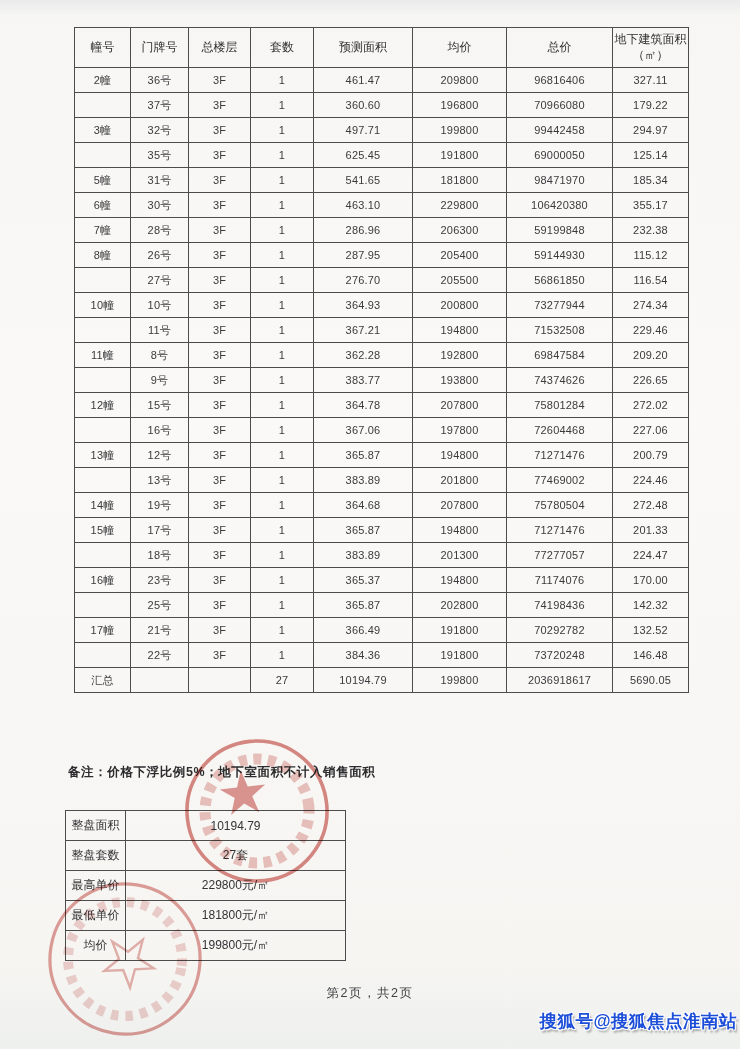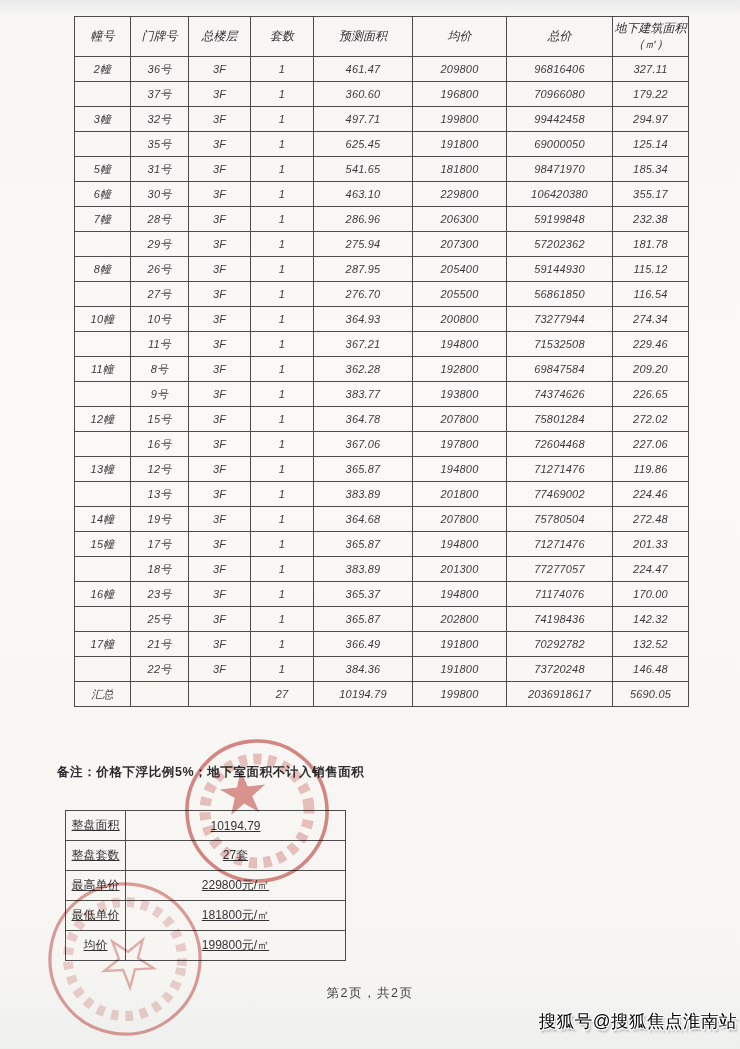--- a/index.html
+++ b/index.html
@@ -6,47 +6,47 @@
   body{
     width:740px;height:1049px;position:relative;overflow:hidden;
     font-family:"Liberation Sans","DejaVu Sans",sans-serif;
     color:#38383a;
     background:linear-gradient(180deg,#e9ebea 0px,#f7f6f4 16px,#faf9f7 40%,#f6f5f2 92%,#eef0ee 100%);
   }
   .page{position:absolute;inset:0;}
 
   table{border-collapse:collapse;table-layout:fixed;}
 
-  .main-table{position:absolute;left:74px;top:16px;width:614px;font-style:italic;}
+  .main-table{position:absolute;left:74px;top:27px;width:614px;}
   .main-table th,.main-table td{
     border:1px solid #4c4c4c;text-align:center;vertical-align:middle;
     padding:0;overflow:hidden;
   }
   .main-table th{height:39px;font-size:12px;font-weight:500;line-height:1.3;color:#303032;}
   .main-table td{height:24px;font-size:11px;letter-spacing:.2px;color:#3a3a3c;}
 
   .note{
-    position:absolute;left:57px;top:764px;
+    position:absolute;left:68px;top:764px;
     font-size:12.5px;font-weight:600;color:#2c2c2e;letter-spacing:.6px;
   }
 
   .summary-table{position:absolute;left:65px;top:810px;width:280px;}
   .summary-table td{
     border:1px solid #4c4c4c;height:27px;font-size:12px;
-    text-align:center;vertical-align:middle;color:#333335;text-decoration:underline;
+    text-align:center;vertical-align:middle;color:#333335;
   }
 
   .footer{
     position:absolute;left:0;top:985px;width:100%;text-align:center;
     font-size:12.5px;color:#3f3f41;letter-spacing:1.5px;
   }
 
   .watermark{
     position:absolute;right:3px;top:1009px;
-    font-size:17.5px;font-weight:400;color:#000000;letter-spacing:.5px;
+    font-size:17.5px;font-weight:700;color:#1d4ed8;letter-spacing:.5px;
     text-shadow:-1px -1px 0 #fff,1px -1px 0 #fff,-1px 1px 0 #fff,1px 1px 0 #fff,
                 2px 3px 2px rgba(100,100,100,.55);
   }
 
   .stamp{position:absolute;mix-blend-mode:multiply;pointer-events:none;}
   .stamp-a{left:181px;top:735px;opacity:.62;transform:rotate(-6deg);}
   .stamp-b{left:43px;top:877px;opacity:.5;transform:rotate(9deg);}
 </style>
 </head>
 <body style="--stamp: #c4423b;">
@@ -141,30 +141,20 @@
           <td>7幢</td>
           <td>28号</td>
           <td>3F</td>
           <td>1</td>
           <td>286.96</td>
           <td>206300</td>
           <td>59199848</td>
           <td>232.38</td>
         </tr>
         <tr>
-          <td></td>
-          <td>29号</td>
-          <td>3F</td>
-          <td>1</td>
-          <td>275.94</td>
-          <td>207300</td>
-          <td>57202362</td>
-          <td>181.78</td>
-        </tr>
-        <tr>
           <td>8幢</td>
           <td>26号</td>
           <td>3F</td>
           <td>1</td>
           <td>287.95</td>
           <td>205400</td>
           <td>59144930</td>
           <td>115.12</td>
         </tr>
         <tr>
@@ -238,21 +228,21 @@
           <td>227.06</td>
         </tr>
         <tr>
           <td>13幢</td>
           <td>12号</td>
           <td>3F</td>
           <td>1</td>
           <td>365.87</td>
           <td>194800</td>
           <td>71271476</td>
-          <td>119.86</td>
+          <td>200.79</td>
         </tr>
         <tr>
           <td></td>
           <td>13号</td>
           <td>3F</td>
           <td>1</td>
           <td>383.89</td>
           <td>201800</td>
           <td>77469002</td>
           <td>224.46</td>

